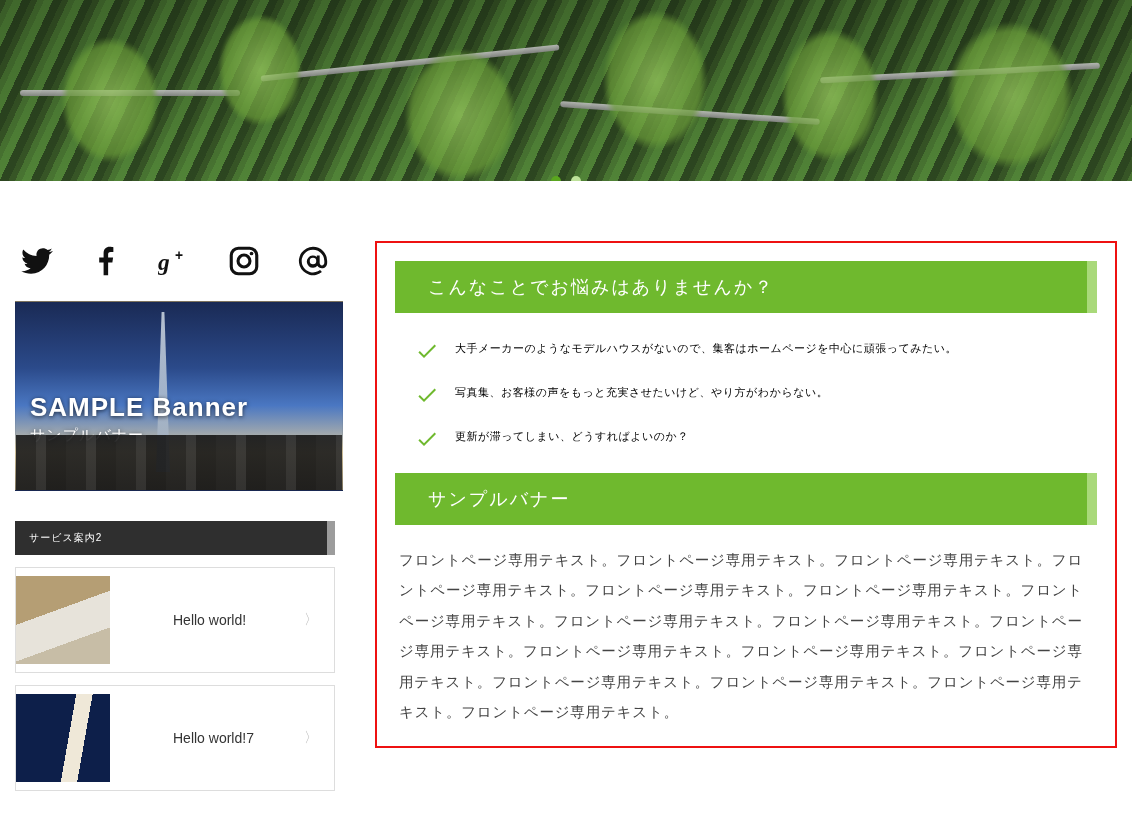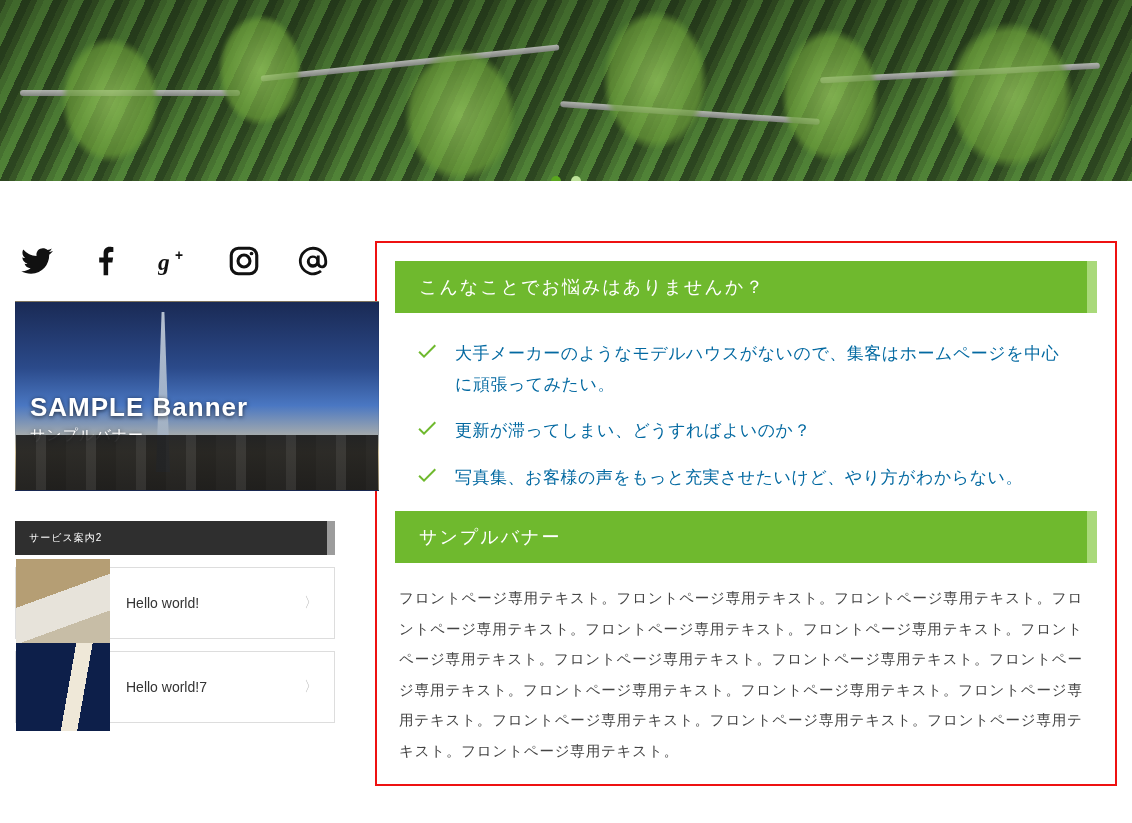--- a/index.html
+++ b/index.html
@@ -65,21 +65,21 @@
     width: 40px; height: 40px;
     color: #111;
     display: flex; align-items: center; justify-content: center;
     cursor: pointer;
   }
   .social-ic svg { width: 34px; height: 34px; fill: #111; }
 
   
   .banner {
     position: relative;
-    width: 364px; height: 190px;
+    width: 328px; height: 190px;
     background:
       linear-gradient( to bottom, #1a2a55 0%, #2b4a8a 35%, #4a77c2 55%, #d8c8a0 80%, #847a64 100% );
     color: #fff;
     overflow: hidden;
     cursor: pointer;
     border: 1px solid rgba(0,0,0,.05);
   }
   .banner::before { 
     content: "";
     position: absolute;
@@ -118,25 +118,26 @@
     border-right: 8px solid #9c9c9c;
     letter-spacing: 1px;
   }
 
   
   .svc { margin-top: 12px; }
   .svc-item {
     display: flex;
     align-items: center;
     border: 1px solid #ddd;
-    height: 72px;
+    height: 106px;
     margin-top: 12px;
     cursor: pointer;
     position: relative;
     background: #fff;
+    gap: 47px;
   }
   .svc-item .thumb {
     width: 94px; height: 88px;
     flex: 0 0 94px;
     background-size: cover; background-position: center;
   }
   .svc-item:nth-child(1) .thumb {
     background:
       linear-gradient(160deg, #b59e74 0 40%, #e7e3da 40% 70%, #c7bda6 70% 100%);
   }
@@ -156,40 +157,40 @@
 
   
   .redbox {
     border: 2px solid #e11;
     padding: 18px 18px 14px 18px;
   }
   .h-green {
     background: #6fb92e;
     color: #fff;
     font-size: 18px;
-    padding: 14px 24px;
+    padding: 14px 33px;
     letter-spacing: 2px;
     border-right: 10px solid #a9d97a;
   }
   .worries { padding: 18px 20px 10px 20px; }
   .worry {
     display: flex;
     gap: 14px;
     padding: 8px 0;
     align-items: flex-start;
   }
   .worry .chk {
     flex: 0 0 26px;
     color: #6fb92e;
   }
   .worry .chk svg { width: 24px; height: 24px; fill: #6fb92e; }
   .worry .txt {
     flex: 1;
-    font-size: 17px;
-    color: #0369a1;
+    font-size: 11px;
+    color: #000000;
     line-height: 1.8;
     letter-spacing: .5px;
   }
 
   .para {
     padding: 20px 4px 4px 4px;
     font-size: 14.5px;
     color: #444;
     line-height: 2.1;
     letter-spacing: .8px;
@@ -282,27 +283,27 @@
         <div class="worry">
           <span class="chk"><svg viewBox="0 0 24 24">
                 <path d="M9 16.2 4.8 12l-1.4 1.4L9 19 21 7l-1.4-1.4z"></path>
               </svg></span>
           <span class="txt">大手メーカーのようなモデルハウスがないので、集客はホームページを中心に頑張ってみたい。</span>
         </div>
         <div class="worry">
           <span class="chk"><svg viewBox="0 0 24 24">
                 <path d="M9 16.2 4.8 12l-1.4 1.4L9 19 21 7l-1.4-1.4z"></path>
               </svg></span>
-          <span class="txt">更新が滞ってしまい、どうすればよいのか？</span>
+          <span class="txt">写真集、お客様の声をもっと充実させたいけど、やり方がわからない。</span>
         </div>
         <div class="worry">
           <span class="chk"><svg viewBox="0 0 24 24">
                 <path d="M9 16.2 4.8 12l-1.4 1.4L9 19 21 7l-1.4-1.4z"></path>
               </svg></span>
-          <span class="txt">写真集、お客様の声をもっと充実させたいけど、やり方がわからない。</span>
+          <span class="txt">更新が滞ってしまい、どうすればよいのか？</span>
         </div>
       </div>
 
       <div class="h-green">サンプルバナー</div>
 
       <div class="para">フロントページ専用テキスト。フロントページ専用テキスト。フロントページ専用テキスト。フロントページ専用テキスト。フロントページ専用テキスト。フロントページ専用テキスト。フロントページ専用テキスト。フロントページ専用テキスト。フロントページ専用テキスト。フロントページ専用テキスト。フロントページ専用テキスト。フロントページ専用テキスト。フロントページ専用テキスト。フロントページ専用テキスト。フロントページ専用テキスト。フロントページ専用テキスト。フロントページ専用テキスト。</div>
 
     </div>
   </main>
 </div>

